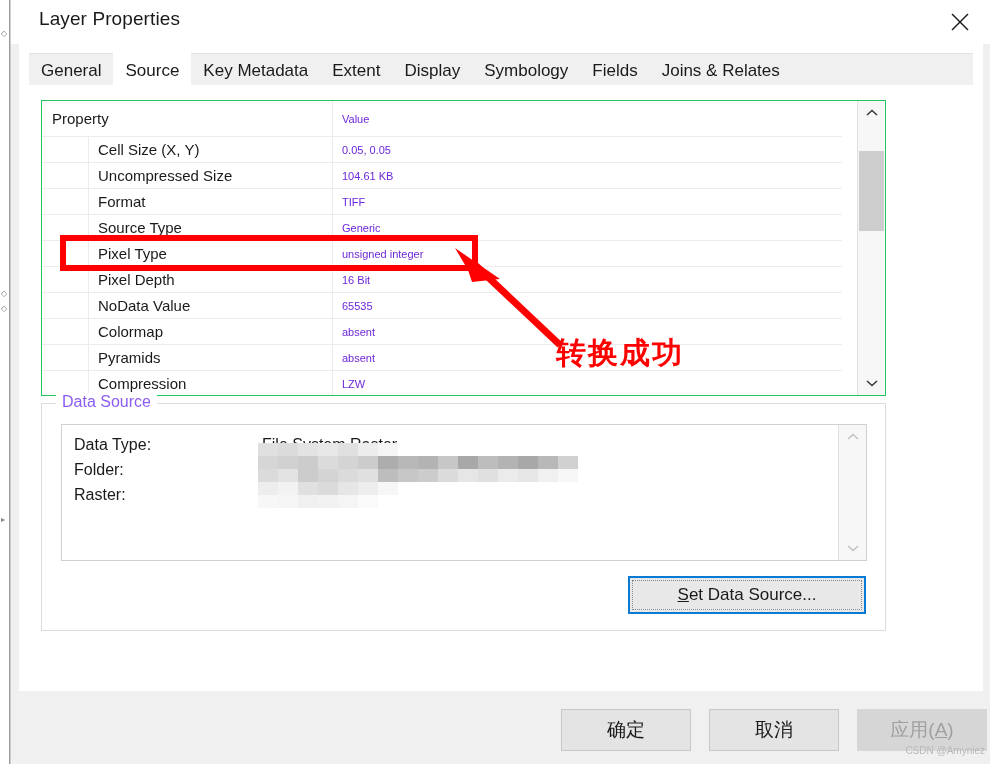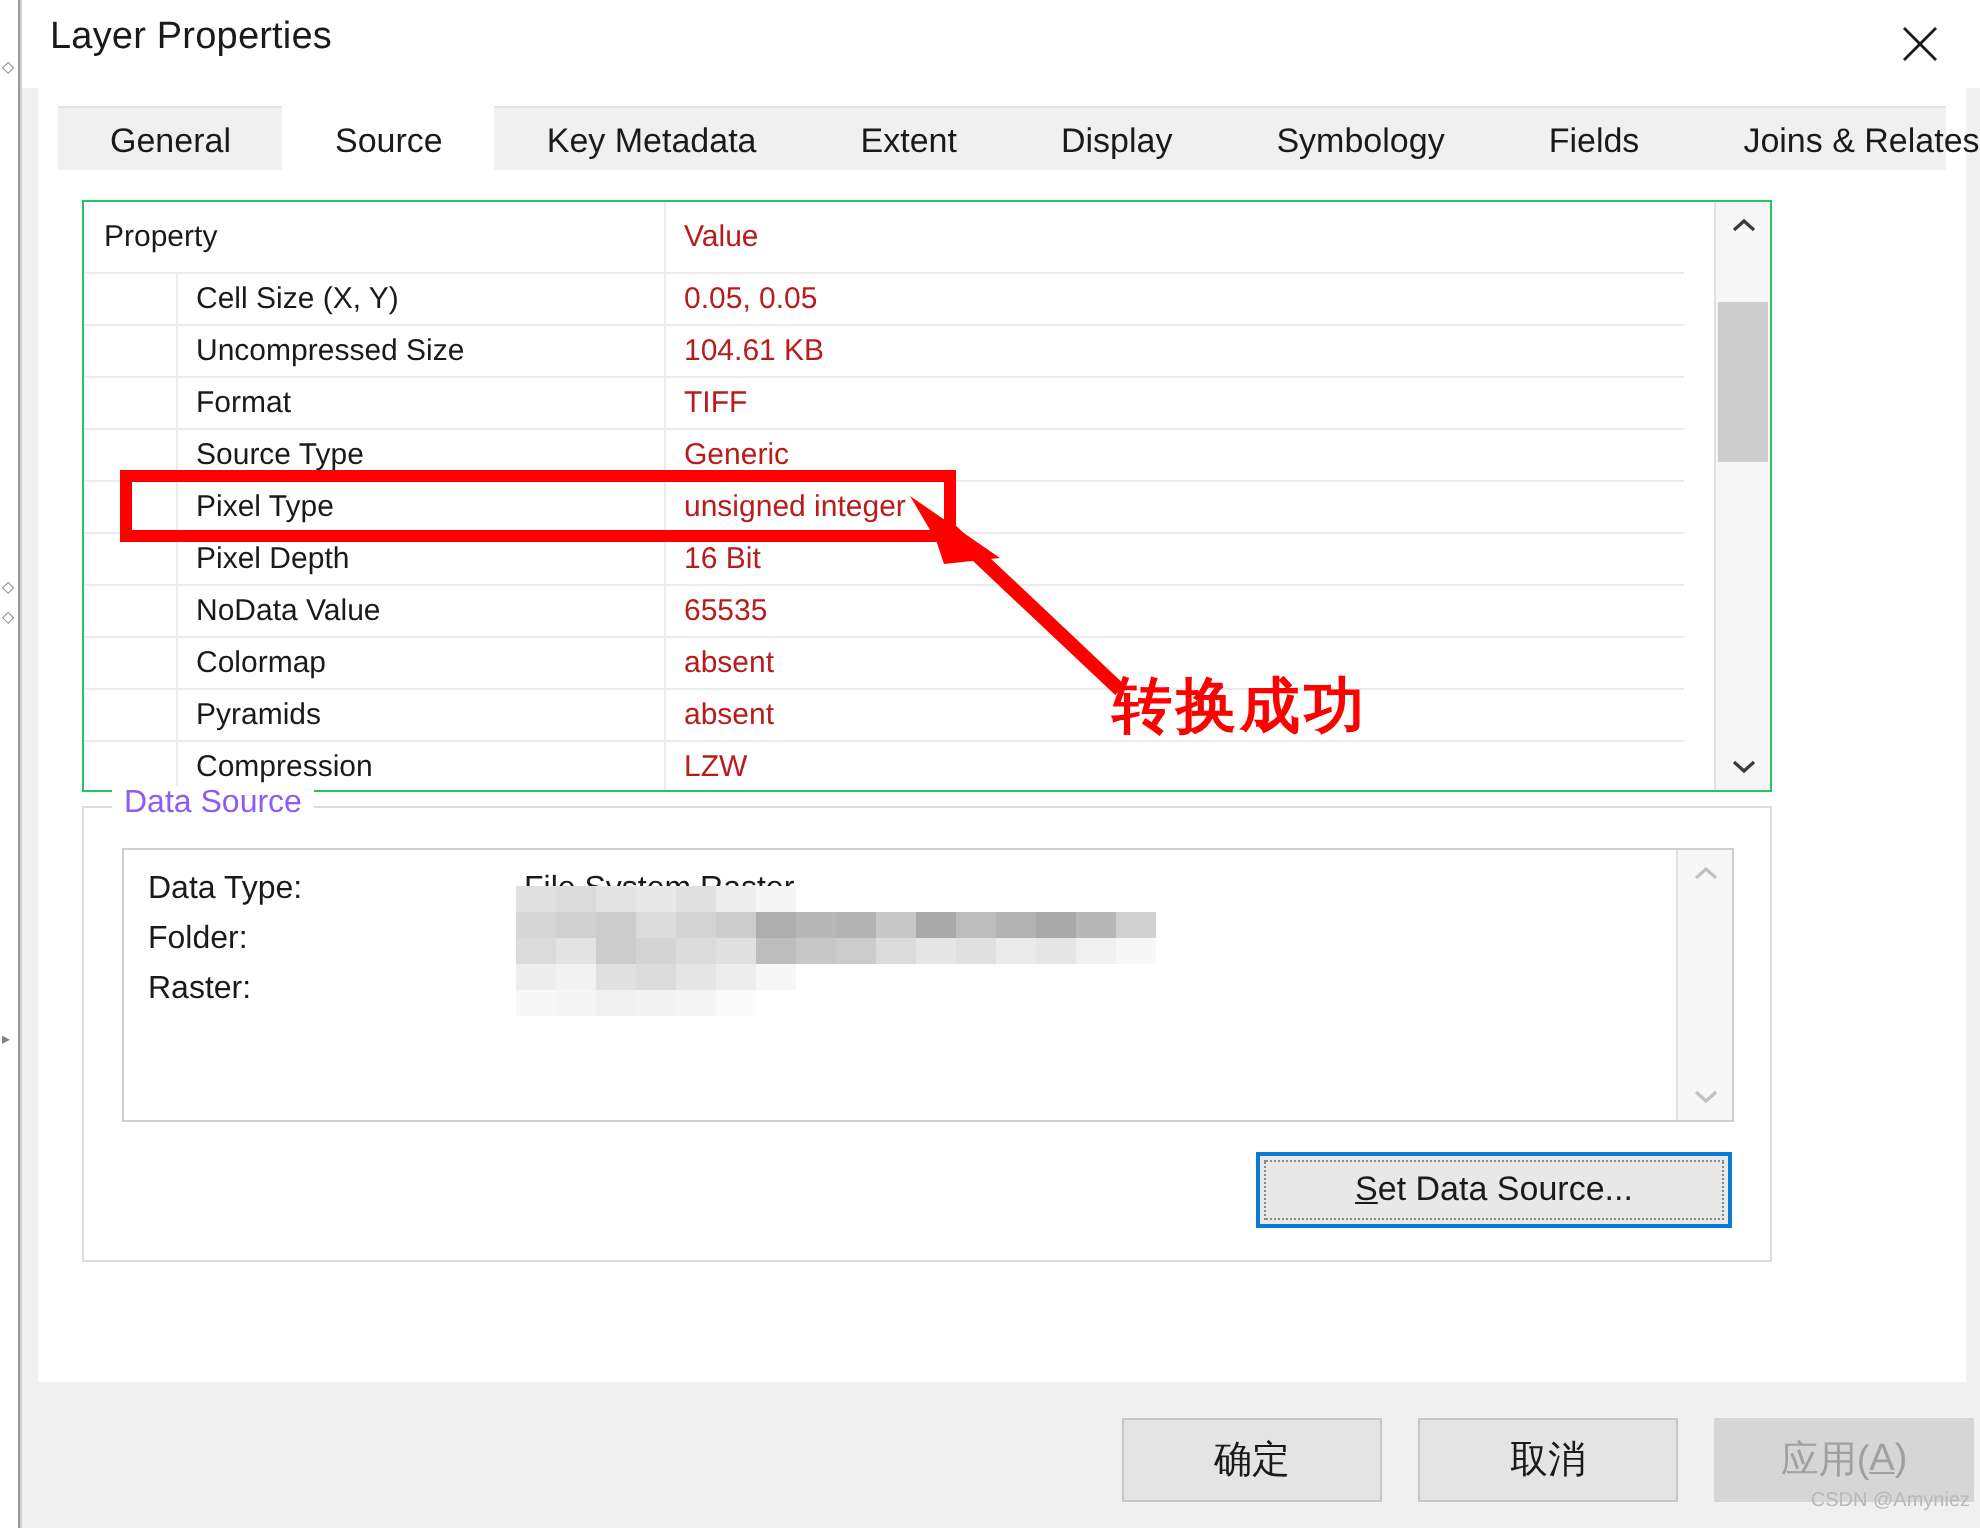--- a/index.html
+++ b/index.html
@@ -53,21 +53,21 @@
   }
 
   .titlebar {
     position: absolute;
     left: 0; top: 0;
     width: 980px; height: 44px;
     background: #ffffff;
   }
   .title-text {
     position: absolute;
-    left: 14px; top: 8px;
+    left: 28px; top: 8px;
     font-size: 19px;
     color: #1a1a1a;
     letter-spacing: .1px;
   }
   .close-btn {
     position: absolute;
     right: 0; top: 0;
     width: 62px; height: 44px;
     display: flex;
     align-items: center;
@@ -91,21 +91,21 @@
     border-top: 1px solid #e2e2e2;
   }
   .tabs {
     position: absolute;
     left: 10px; top: 9px;
     height: 35px;
     display: flex;
     align-items: stretch;
   }
   .tab {
-    padding: 0 26px;
+    padding: 0 12px;
     display: flex;
     align-items: center;
     font-size: 17px;
     color: #1a1a1a;
     background: transparent;
     cursor: default;
     white-space: nowrap;
   }
   .tab.active {
     background: #ffffff;
@@ -155,22 +155,22 @@
     position: absolute;
     left: 10px;
     font-size: 15px;
     color: #1a1a1a;
     white-space: nowrap;
   }
   .prow:not(.header) .pcell-name { left: 56px; }
   .pcell-val {
     position: absolute;
     left: 300px;
-    font-size: 15px;
-    color: #b91c1c;
+    font-size: 11px;
+    color: #6d28d9;
     white-space: nowrap;
   }
   .col-divider {
     position: absolute;
     left: 290px; top: 0;
     width: 1px; height: 294px;
     background: #ececec;
   }
   .col-divider2 {
     position: absolute;

